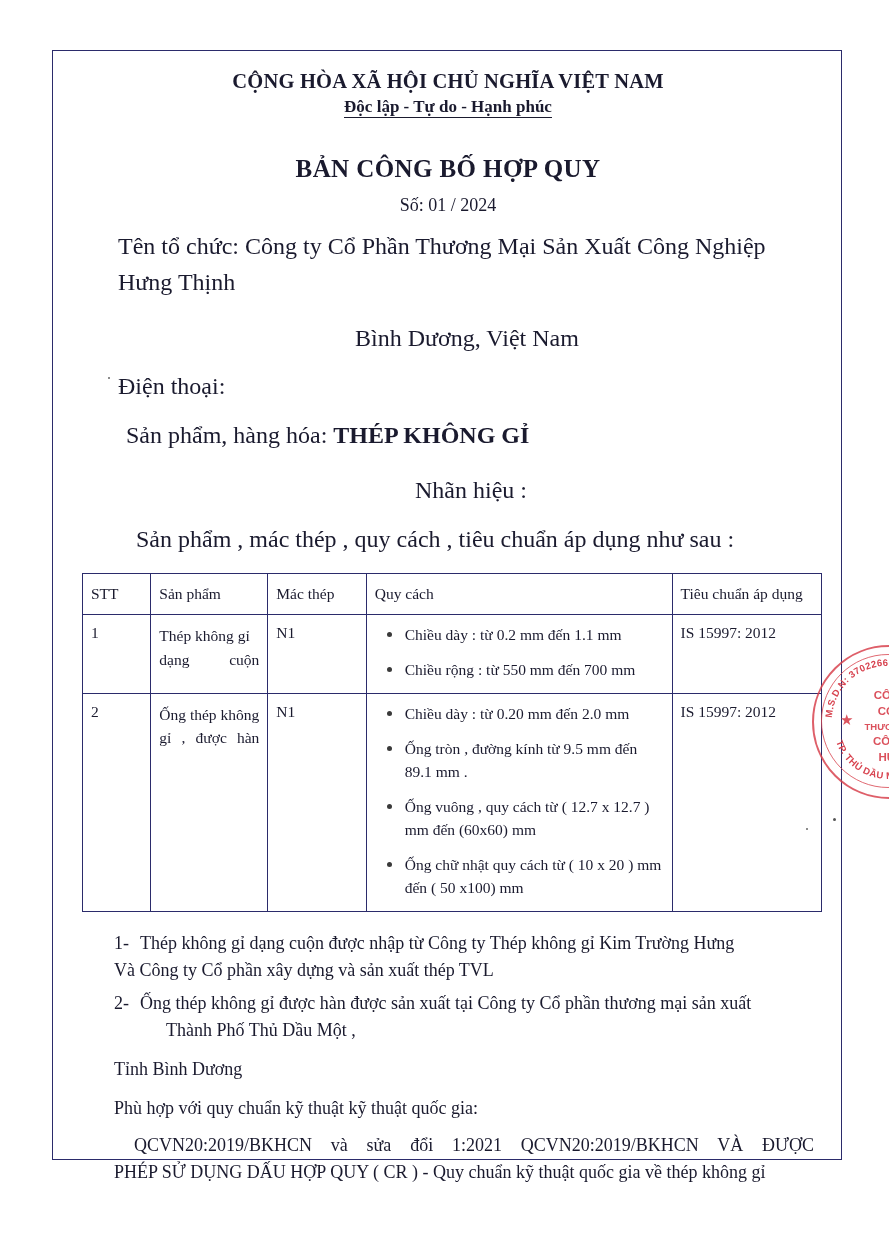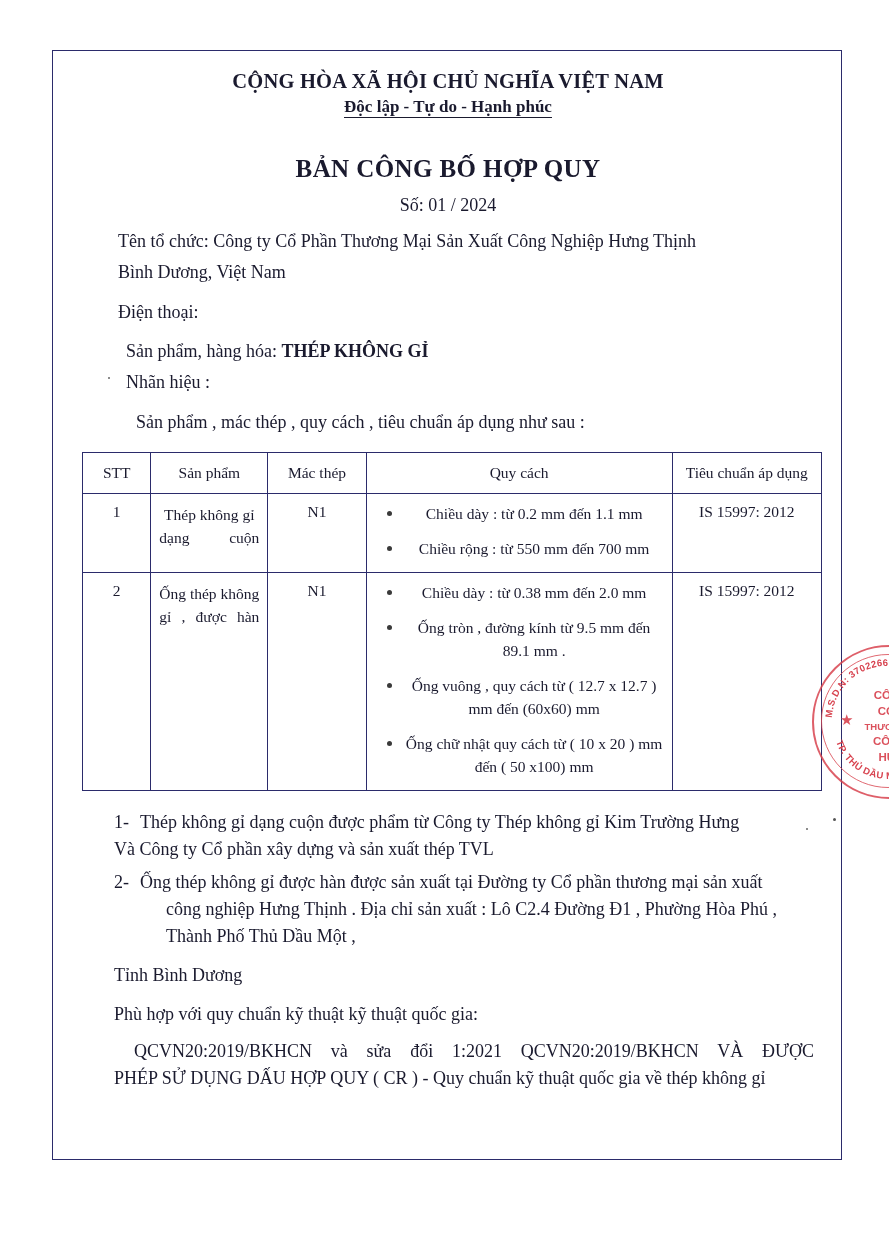--- a/index.html
+++ b/index.html
@@ -52,42 +52,42 @@
     font-weight: bold;
     font-size: 25px;
     margin-top: 38px;
     letter-spacing: 0.4px;
   }
   .doc-no {
     font-size: 18px;
     margin-top: 12px;
   }
   .para {
-    font-size: 18px;
+    font-size: 24px;
     line-height: 1.52;
     margin-top: 12px;
     padding-left: 38px;
   }
   .para.indent2 { padding-left: 46px; }
   .para.indent3 { padding-left: 56px; }
   .para b { font-weight: bold; text-align: right; }
-  .para-tight { margin-top: 4px; }
+  .para-tight { margin-top: 19px; text-align: center; }
   table.spec {
     border-collapse: collapse;
     width: 740px;
     margin-top: 16px;
     margin-left: 2px;
     font-size: 15.5px;
   }
   table.spec td, table.spec th {
     border: 1px solid #2b2b6b;
     vertical-align: top;
     padding: 9px 8px;
     font-weight: normal;
-    text-align: center;
+    text-align: left;
   }
   table.spec thead td {
     padding-top: 11px;
     padding-bottom: 11px;
   }
   .c-stt { width: 56px; text-align: center; }
   .c-prod { width: 112px; }
   .c-mac { width: 92px; text-align: center; }
   .c-quy { width: 330px; }
   .c-std { width: 150px; }
@@ -266,45 +266,44 @@
           </ul>
         </td>
         <td class="c-std">IS 15997: 2012</td>
       </tr>
       <tr>
         <td class="c-stt cell-center">2</td>
         <td class="c-prod cell-just">Ống thép không gỉ , được hàn</td>
         <td class="c-mac cell-center">N1</td>
         <td class="c-quy">
           <ul class="qlist">
-            <li>Chiều dày : từ 0.38 mm đến 2.0 mm</li>
+            <li>Chiều dày : từ 0.20 mm đến 2.0 mm</li>
             <li>Ống tròn , đường kính từ 9.5 mm đến 89.1 mm .</li>
             <li>Ống vuông , quy cách từ ( 12.7 x 12.7 ) mm đến (60x60) mm</li>
             <li>Ống chữ nhật quy cách từ ( 10 x 20 ) mm đến ( 50 x100) mm</li>
           </ul>
         </td>
         <td class="c-std">IS 15997: 2012</td>
       </tr>
     </tbody>
   </table>
 
   <div class="notes">
     <div class="note-row">
       <div class="note-num">1-</div>
       <div class="note-body">
-        <div>Thép không gỉ dạng cuộn được phẩm từ Công ty Thép không gỉ Kim Trường Hưng</div>
+        <div>Thép không gỉ dạng cuộn được nhập từ Công ty Thép không gỉ Kim Trường Hưng</div>
       </div>
     </div>
     <div class="note-cont">Và Công ty Cổ phần xây dựng và sản xuất thép TVL</div>
 
     <div class="note-row">
       <div class="note-num">2-</div>
       <div class="note-body">
-        <div>Ống thép không gỉ được hàn được sản xuất tại Đường ty Cổ phần thương mại sản xuất</div>
-        <div class="note-cont2">công nghiệp Hưng Thịnh . Địa chỉ sản xuất : Lô C2.4 Đường Đ1 , Phường Hòa Phú ,</div>
+        <div>Ống thép không gỉ được hàn được sản xuất tại Công ty Cổ phần thương mại sản xuất</div>
         <div class="note-cont2">Thành Phố Thủ Dầu Một ,</div>
       </div>
     </div>
   </div>
 
   <div class="tail">Tỉnh Bình Dương</div>
   <div class="tail">Phù hợp với quy chuẩn kỹ thuật kỹ thuật quốc gia:</div>
   <div class="tail-just">
     <span class="l1">QCVN20:2019/BKHCN và sửa đổi 1:2021  QCVN20:2019/BKHCN VÀ ĐƯỢC</span>
     <span class="l2">PHÉP SỬ DỤNG DẤU HỢP QUY ( CR ) -  Quy chuẩn kỹ thuật quốc gia về thép không gỉ</span>

